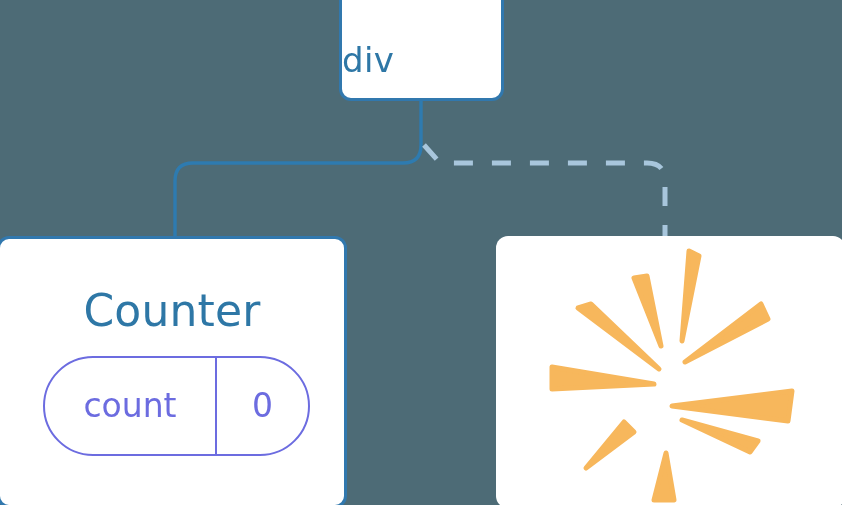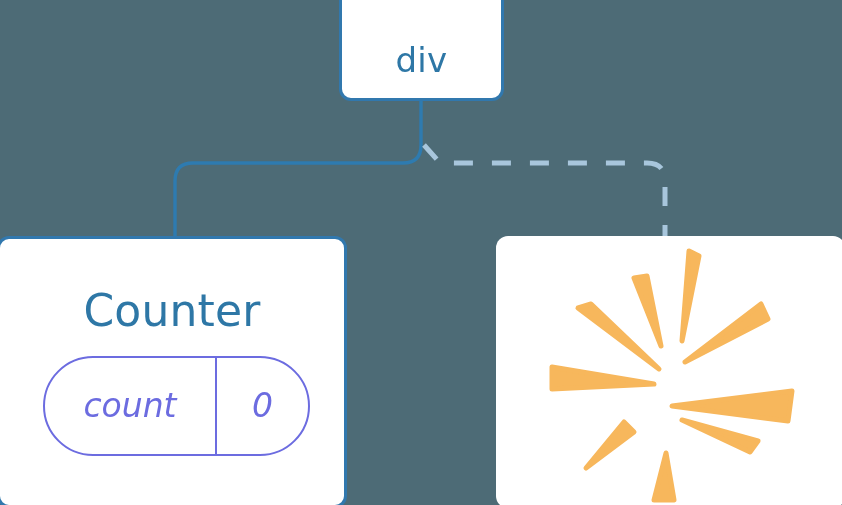--- a/index.html
+++ b/index.html
@@ -48,21 +48,20 @@
     left: 339px;
     top: -12px;
     width: 165px;
     height: 113px;
   }
   #node-div .node-label {
     position: absolute;
     left: 0;
     right: 0;
     top: 50px;
-    text-align: center;
     color: #2e77a6;
     font-size: 34px;
     line-height: 38px;
     letter-spacing: 0.3px;
   }
 
   
   #node-counter {
     left: -3px;
     top: 236px;
@@ -86,21 +85,20 @@
     position: absolute;
     left: 43px;
     top: 117px;
     width: 267px;
     height: 100px;
     border: 2px solid #6c6ce0;
     border-radius: 50px;
     box-sizing: border-box;
     display: flex;
     align-items: stretch;
-    font-style: italic;
   }
   .pill-key {
     flex: 0 0 172px;
     display: flex;
     align-items: center;
     justify-content: center;
     border-right: 2px solid #6c6ce0;
     box-sizing: border-box;
   }
   .pill-val {

